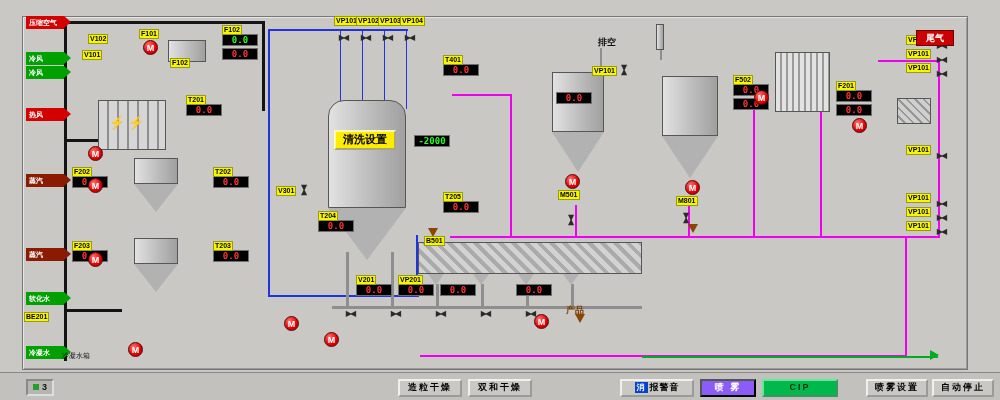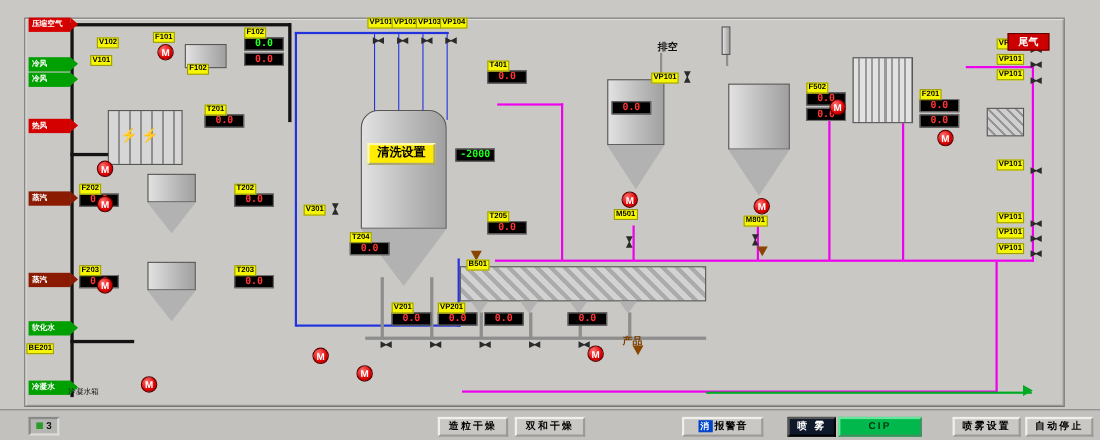--- a/index.html
+++ b/index.html
@@ -39,21 +39,21 @@
 .tri{position:absolute;width:0;height:0;z-index:22}
 #bottombar{position:absolute;left:0;top:372px;width:1000px;height:28px;background:#c2c1bd;border-top:1px solid #888;z-index:65}
 #pagebox{position:absolute;left:26px;top:6px;width:28px;height:17px;border:2px inset #ddd;background:#b5b5b1;font-size:9px;font-weight:bold;line-height:12px;text-align:center;color:#111;cursor:pointer}
 #pagebox::before{content:"";display:inline-block;width:6px;height:6px;background:#2a9c2a;margin-right:3px}
 #statusbox{position:absolute;left:58px;top:6px;width:332px;height:17px;background:#0000b0;border:1px solid #000060;color:#00ff00;font-weight:bold;font-size:11px;line-height:15px;text-align:center;letter-spacing:6px}
 .hbtn{position:absolute;top:6px;height:18px;background:#c9c8c4;border:2px outset #f0efec;font-weight:bold;font-size:9px;line-height:13px;text-align:center;color:#000;cursor:pointer;letter-spacing:2px}
 #btn-autostart{left:398px;width:64px}
 #btn-autostop{left:468px;width:64px}
 #btn-mute{left:620px;width:74px;letter-spacing:1px}
 #btn-mute .chip{display:inline-block;background:#0044cc;color:#fff;padding:0 2px;margin-right:2px;font-size:8px;line-height:11px}
-#btn-spray{left:716px;width:44px;background:#0f172a;color:#fff;border:2px outset #555}
+#btn-spray{left:700px;width:56px;background:#8b5cf6;color:#fff;border:2px outset #555}
 #btn-cip{left:762px;width:76px;background:#00b84c;color:#003311;border:2px outset #66e699}
 #btn-sprayset{left:866px;width:62px}
 #btn-cleanset{left:932px;width:62px}
 </style>
 </head>
 <body>
 
 <div id="root">
 
 

